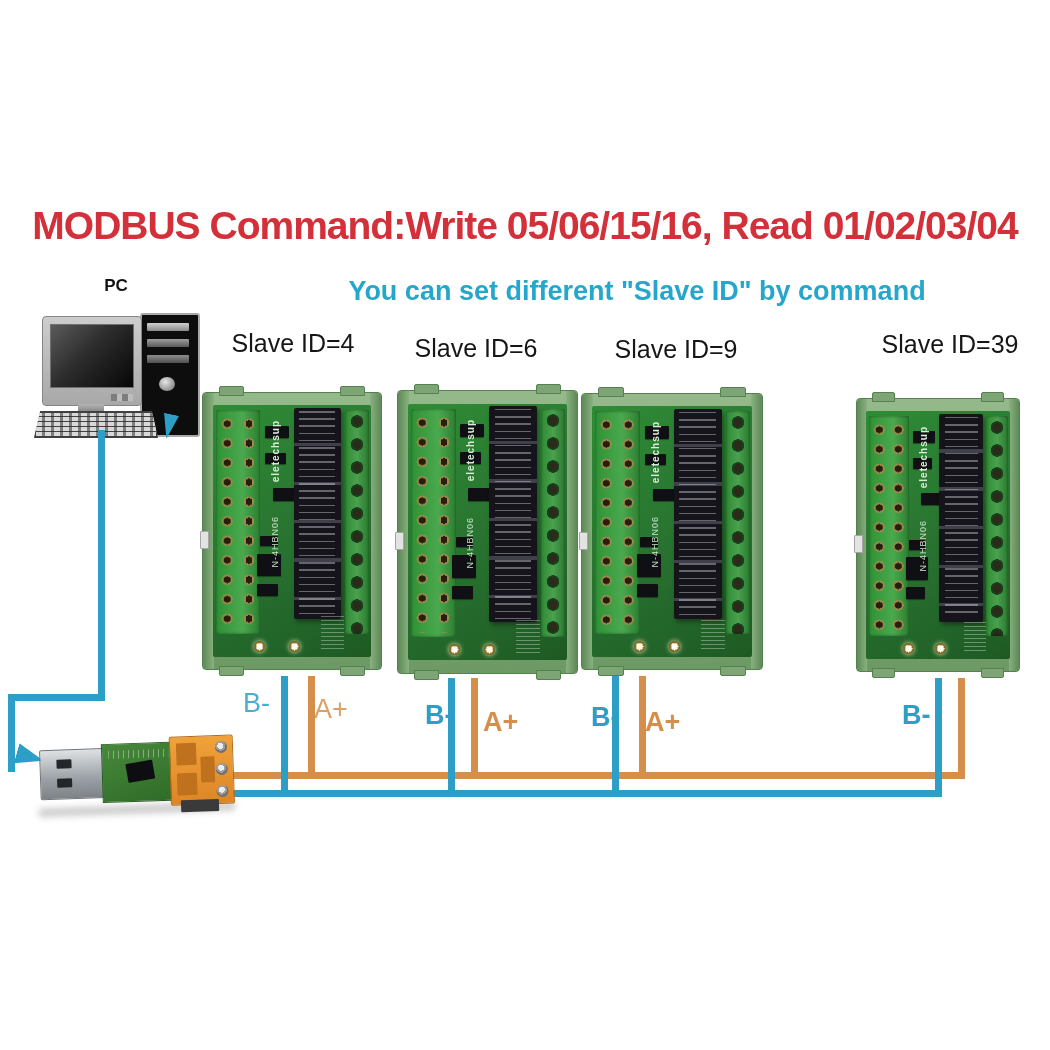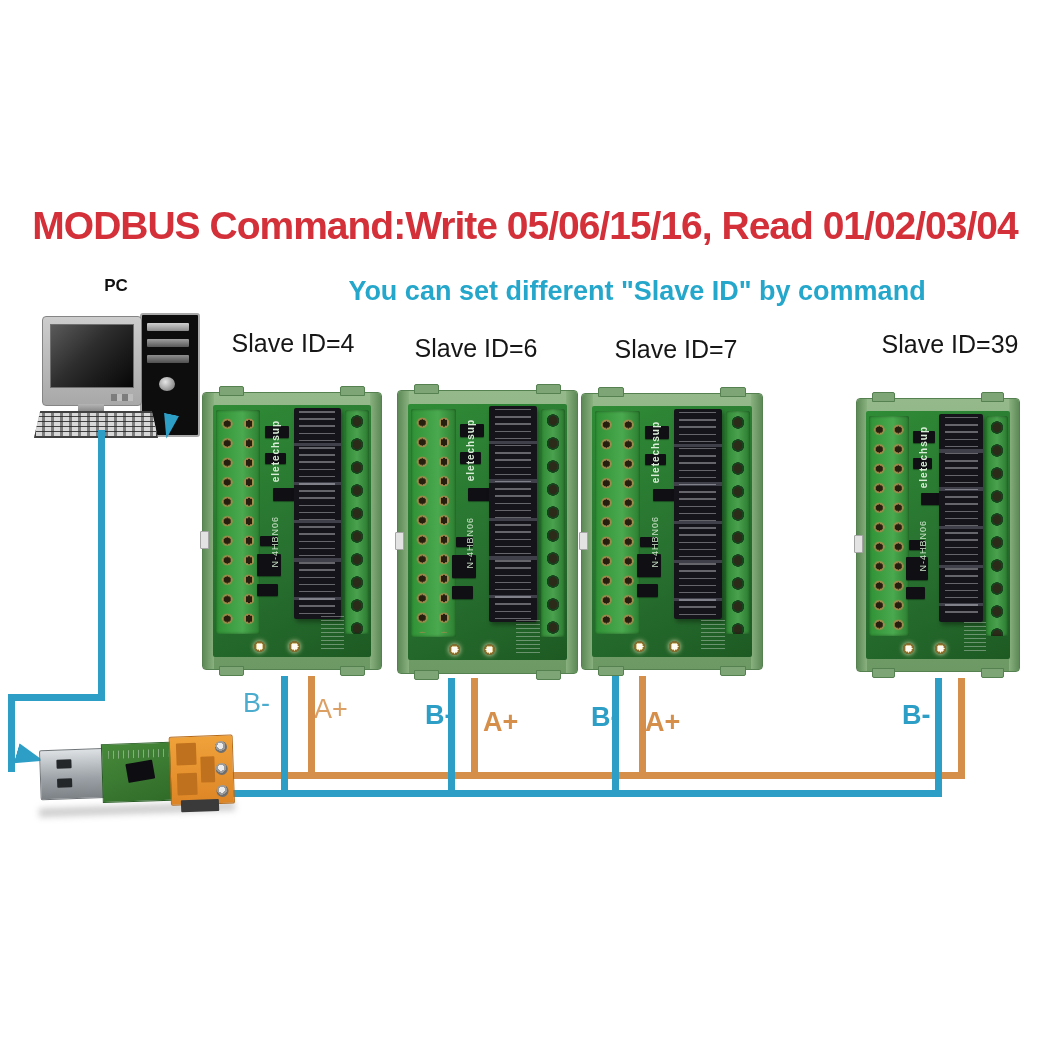--- a/index.html
+++ b/index.html
@@ -163,21 +163,21 @@
       <div class="screen"></div>
       <div class="mon-btns"></div>
     </div>
     <div class="stand"></div>
     <div class="keyboard"></div>
     <div class="plug-arrow"></div>
   </div>
 
   <div class="slabel s1">Slave ID=4</div>
   <div class="slabel s2">Slave ID=6</div>
-  <div class="slabel s3">Slave ID=7</div>
+  <div class="slabel s3">Slave ID=9</div>
   <div class="slabel s4">Slave ID=39</div>
 
   <div class="board-slot slot-1">
   <div class="board">
     <div class="tab tl"></div>
     <div class="tab tr"></div>
     <div class="tab bl"></div>
     <div class="tab br"></div>
     <div class="rail l"></div>
     <div class="rail r"></div>

